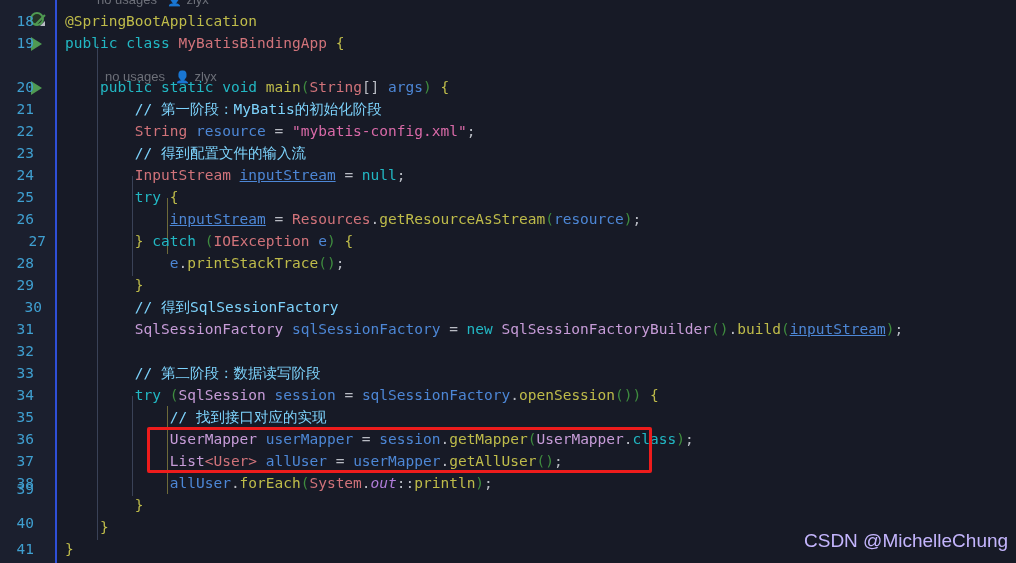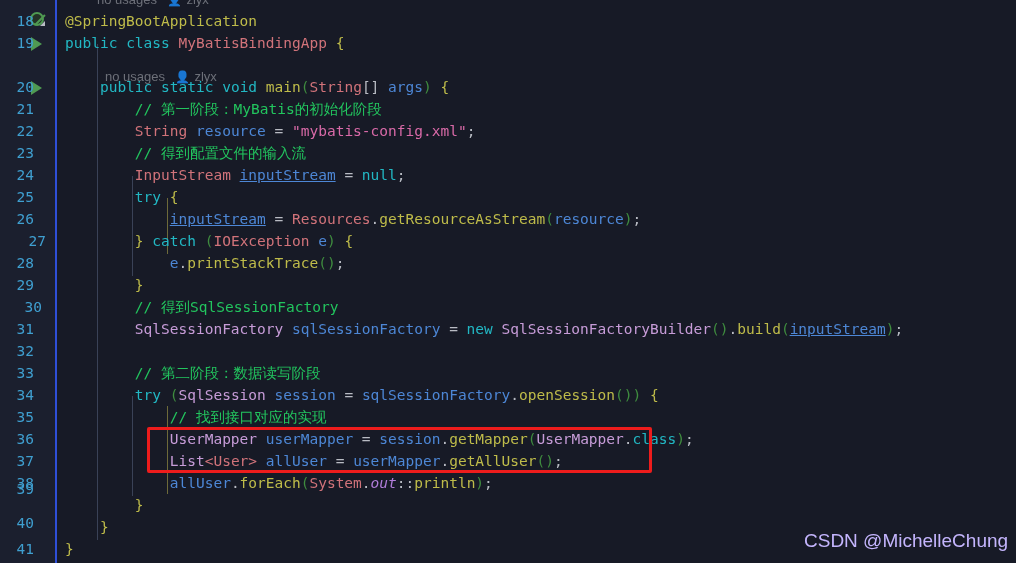--- a/index.html
+++ b/index.html
@@ -123,21 +123,21 @@
 
   
   .kw      { color: #22b8c4; }           
   .anno    { color: #bfbc4a; }           
   .type    { color: #d1737a; }           
   .clsname { color: #d1737a; }
   .ident   { color: #4d87d6; }
   .method  { color: #bfbc4a; margin-top: 20px; }           
   .mtype   { color: #c79cd8; }           
   .str     { color: #d96aa8; }           
-  .cmt     { color: #22c55e; }           
+  .cmt     { color: #7dd3fc; }           
   .punct   { color: #b9bcc4; }           
   .paren   { color: #3f8c3f; }           
   .brace   { color: #bfbc4a; }           
   .angle   { color: #d1737a; }
   .italicf { color: #b07cd8; font-style: italic; }
   .under   { text-decoration: underline; }
 
   
   .hint {
     position: absolute;

